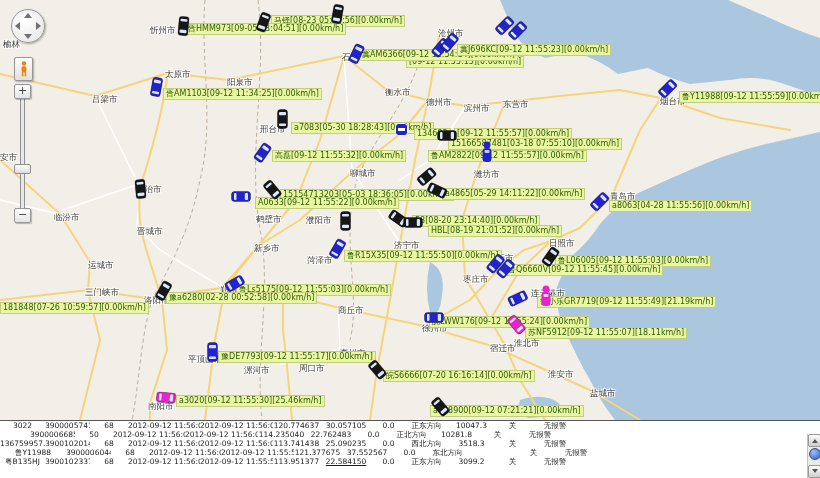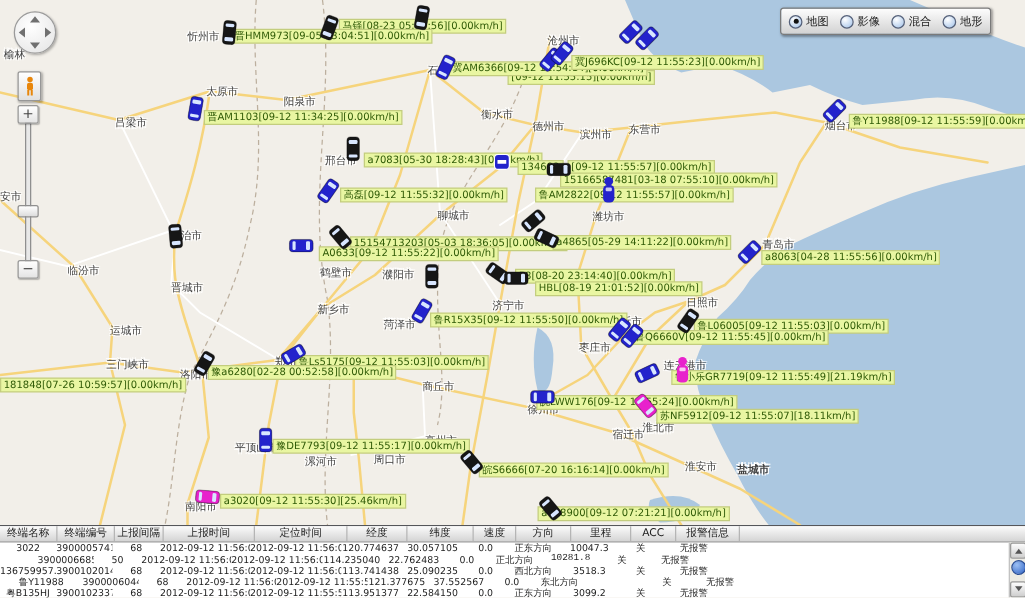--- a/index.html
+++ b/index.html
@@ -148,23 +148,23 @@
       <div class="city" style="left: 338px; top: 306px;">商丘市</div>
       <div class="city" style="left: 531px; top: 289px;">连云港市</div>
       <div class="city" style="left: 422px; top: 324px;">徐州市</div>
       <div class="city" style="left: 490px; top: 344px;">宿迁市</div>
       <div class="city" style="left: 514px; top: 339px;">淮北市</div>
       <div class="city" style="left: 188px; top: 355px;">平顶山市</div>
       <div class="city" style="left: 244px; top: 366px;">漯河市</div>
       <div class="city" style="left: 281px; top: 364px; margin-left: 18px;">周口市</div>
       <div class="city" style="left: 340px; top: 349px;">亳州市</div>
       <div class="city" style="left: 548px; top: 370px;">淮安市</div>
-      <div class="city" style="left: 590px; top: 372px; font-weight: bold;">盐城市</div>
+      <div class="city" style="left: 590px; top: 389px;">盐城市</div>
       <div class="city" style="left: 148px; top: 402px;">南阳市</div>
-      <div class="city" style="left: 0px; top: 153px; font-family: Liberation Serif, serif;">安市</div>
+      <div class="city" style="left: 0px; top: 153px;">安市</div>
       <div class="vlabel" style="left: 272px; top: 16px;">马铎[08-23 05:09:56][0.00km/h]</div>
       <div class="vlabel" style="left: 186px; top: 24px;">晋HMM973[09-05 03:04:51][0.00km/h]</div>
       <div class="vlabel" style="left: 407px; top: 57px;">[09-12 11:55:15][0.00km/h]</div>
       <div class="vlabel" style="left: 360px; top: 50px;">冀AM6366[09-12 11:54:14][0.00km/h]</div>
       <div class="vlabel" style="left: 458px; top: 45px;">冀J696KC[09-12 11:55:23][0.00km/h]</div>
       <div class="vlabel" style="left: 680px; top: 92px;">鲁Y11988[09-12 11:55:59][0.00km/h]</div>
       <div class="vlabel" style="left: 164px; top: 89px;">晋AM1103[09-12 11:34:25][0.00km/h]</div>
       <div class="vlabel" style="left: 292px; top: 123px;">a7083[05-30 18:28:43][0.00km/h]</div>
       <div class="vlabel" style="left: 415px; top: 129px;">134683</div>
       <div class="vlabel" style="left: 455px; top: 129px;">[09-12 11:55:57][0.00km/h]</div>
@@ -450,40 +450,20 @@
       </div>
       <div class="marker" style="left: 166px; top: 398px; transform: rotate(95deg);">
         <svg width="11" height="20" viewBox="0 0 11 20">
           <rect x="0.5" y="0.5" width="10" height="19" rx="3" fill="#e822cc" stroke="rgba(0,0,0,0.35)"></rect>
           <rect x="2" y="3" width="7" height="3.2" rx="1" fill="#d8e6ff"></rect>
           <rect x="2" y="14.5" width="7" height="2.5" rx="1" fill="#d8e6ff"></rect>
         </svg>
       </div>
     </div>
 
-  <div id="maptype">
-      <span class="mto">
-        <span class="radio sel">
-          <span class="dot"></span>
-        </span>
-        <span class="rlabel">地图</span>
-      </span>
-      <span class="mto">
-        <span class="radio"><span class="dot"></span></span>
-        <span class="rlabel">影像</span>
-      </span>
-      <span class="mto">
-        <span class="radio"><span class="dot"></span></span>
-        <span class="rlabel">混合</span>
-      </span>
-      <span class="mto">
-        <span class="radio"><span class="dot"></span></span>
-        <span class="rlabel">地形</span>
-      </span>
-    </div>
 
   <div id="pan">
     <div class="parrow up"></div>
     <div class="parrow down"></div>
     <div class="parrow left"></div>
     <div class="parrow right"></div>
   </div>
   <div id="pegman">
     <svg width="10" height="16" viewBox="0 0 10 16">
       <circle cx="5" cy="2.5" r="2.2" fill="#e8860b"></circle>
@@ -492,35 +472,20 @@
       <rect x="5.6" y="11" width="1.6" height="4.4" fill="#e8860b"></rect>
     </svg>
   </div>
   <div class="zbtn" id="zoomin">+</div>
   <div id="ztrack"></div>
   <div id="zhandle"></div>
   <div class="zbtn" id="zoomout">−</div>
 </div>
 
 <div id="table">
-  <div id="thead">
-      <div class="th" style="width: 45px;">终端名称</div>
-      <div class="th" style="width: 45px;">终端编号</div>
-      <div class="th" style="width: 38px;">上报间隔</div>
-      <div class="th" style="width: 72px;">上报时间</div>
-      <div class="th" style="width: 73px;">定位时间</div>
-      <div class="th" style="width: 47px;">经度</div>
-      <div class="th" style="width: 52px;">纬度</div>
-      <div class="th" style="width: 33px;">速度</div>
-      <div class="th" style="width: 43px;">方向</div>
-      <div class="th" style="width: 47px;">里程</div>
-      <div class="th" style="width: 35px;">ACC</div>
-      <div class="th" style="width: 50px;">报警信息</div>
-      <div class="th fill"></div>
-    </div>
   <div id="tbody">
       <div class="tr">
         <div class="td" style="width: 45px;">3022</div>
         <div class="td" style="width: 45px;">3900005741</div>
         <div class="td" style="width: 38px;">68</div>
         <div class="td" style="width: 72px;">2012-09-12 11:56:09</div>
         <div class="td" style="width: 73px;">2012-09-12 11:56:02</div>
         <div class="td" style="width: 47px;">120.774637</div>
         <div class="td" style="width: 52px;">30.057105</div>
         <div class="td" style="width: 33px;">0.0</div>
@@ -532,21 +497,21 @@
       <div class="tr">
         <div class="td" style="width: 30px; margin-top: 24px;">粤BP255F</div>
         <div class="td" style="width: 45px;">3900006685</div>
         <div class="td" style="width: 38px;">50</div>
         <div class="td" style="width: 72px;">2012-09-12 11:56:09</div>
         <div class="td" style="width: 73px;">2012-09-12 11:56:02</div>
         <div class="td" style="width: 47px;">114.235040</div>
         <div class="td" style="width: 52px;">22.762483</div>
         <div class="td" style="width: 33px;">0.0</div>
         <div class="td" style="width: 43px;">正北方向</div>
-        <div class="td" style="width: 47px; font-family: Liberation Mono, monospace;">10281.8</div>
+        <div class="td" style="width: 47px;">10281.8</div>
         <div class="td" style="width: 35px;">关</div>
         <div class="td" style="width: 50px;">无报警</div>
       </div>
       <div class="tr">
         <div class="td" style="width: 45px;">136759957...</div>
         <div class="td" style="width: 45px;">3900102014</div>
         <div class="td" style="width: 38px;">68</div>
         <div class="td" style="width: 72px;">2012-09-12 11:56:07</div>
         <div class="td" style="width: 73px;">2012-09-12 11:56:00</div>
         <div class="td" style="width: 47px;">113.741438</div>
@@ -571,21 +536,21 @@
         <div class="td" style="width: 35px;">关</div>
         <div class="td" style="width: 50px;">无报警</div>
       </div>
       <div class="tr">
         <div class="td" style="width: 45px;">粤B135HJ</div>
         <div class="td" style="width: 45px;">3900102337</div>
         <div class="td" style="width: 38px;">68</div>
         <div class="td" style="width: 72px;">2012-09-12 11:56:05</div>
         <div class="td" style="width: 73px;">2012-09-12 11:55:58</div>
         <div class="td" style="width: 47px;">113.951377</div>
-        <div class="td" style="width: 52px;">22.584150</div>
+        <div class="td" style="width: 52px; text-decoration: underline;">22.584150</div>
         <div class="td" style="width: 33px;">0.0</div>
         <div class="td" style="width: 43px;">正东方向</div>
         <div class="td" style="width: 47px;">3099.2</div>
         <div class="td" style="width: 35px;">关</div>
         <div class="td" style="width: 50px;">无报警</div>
       </div>
     </div>
   <div id="vscroll">
     <div class="sbtn" id="sb-up">
         <div class="tri-up"></div>

